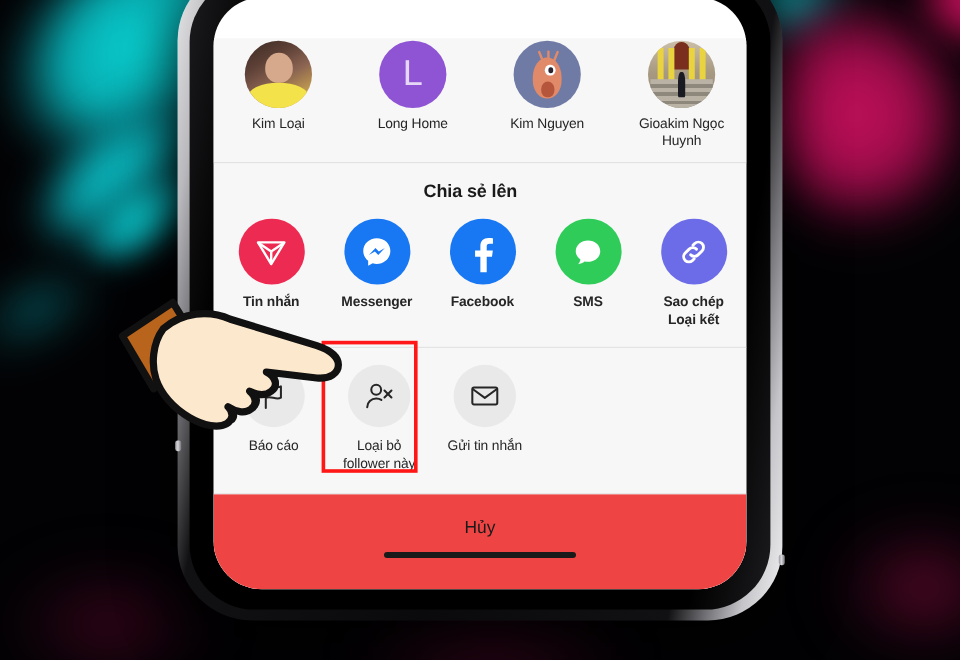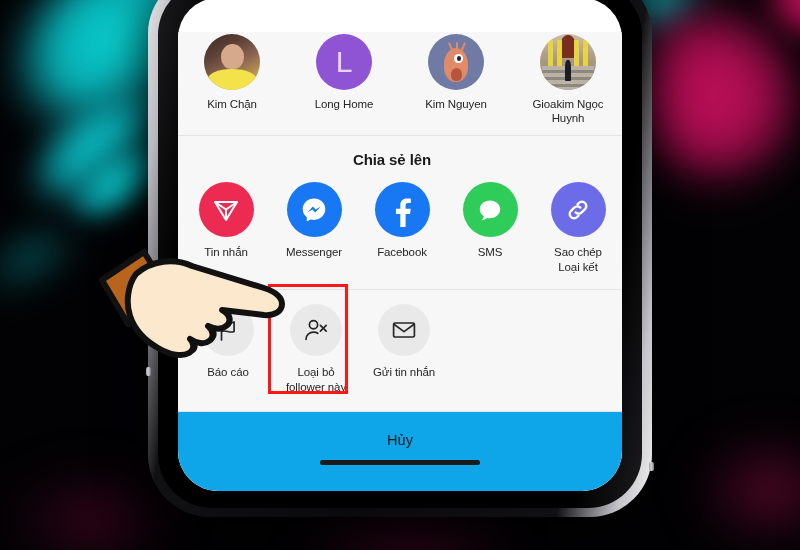--- a/index.html
+++ b/index.html
@@ -244,20 +244,21 @@
     display: flex; align-items: center; justify-content: center;
     flex: none;
   }
   .share-label {
     margin-top: 8px;
     font-size: 11.5px;
     color: #262626;
     text-align: center;
     line-height: 1.3;
     letter-spacing: -0.1px;
+    font-weight: bold;
   }
 
   
   .actions-row {
     display: flex;
     padding: 14px 16px 16px 16px;
     gap: 20px;
   }
   .action-item {
     width: 68px; flex: none;
@@ -284,21 +285,21 @@
     position: absolute;
     left: 268px; top: 284px;
     width: 80px; height: 110px;
     border: 3.5px solid #ff1616;
     z-index: 40;
     pointer-events: none;
   }
 
   
   .cancel-section {
-    background: #0ea5e9;
+    background: #ef4444;
     padding: 20px 0 26px 0;
   }
   .cancel-label {
     text-align: center;
     font-size: 14.5px;
     color: #1a1a1a;
   }
   .home-indicator {
     width: 160px; height: 5px;
     border-radius: 3px;
@@ -337,21 +338,21 @@
     <div id="phone-inner"></div>
 
     <div id="screen">
 
       <div id="sheet">
 
         <div class="contacts-row">
 
           <div class="contact">
             <div class="avatar av-kimngan"></div>
-            <div class="contact-name">Kim Chặn</div>
+            <div class="contact-name">Kim Loại</div>
           </div>
 
           <div class="contact">
             <div class="avatar av-long">
               <span>L</span>
             </div>
             <div class="contact-name">Long Home</div>
           </div>
 
 

